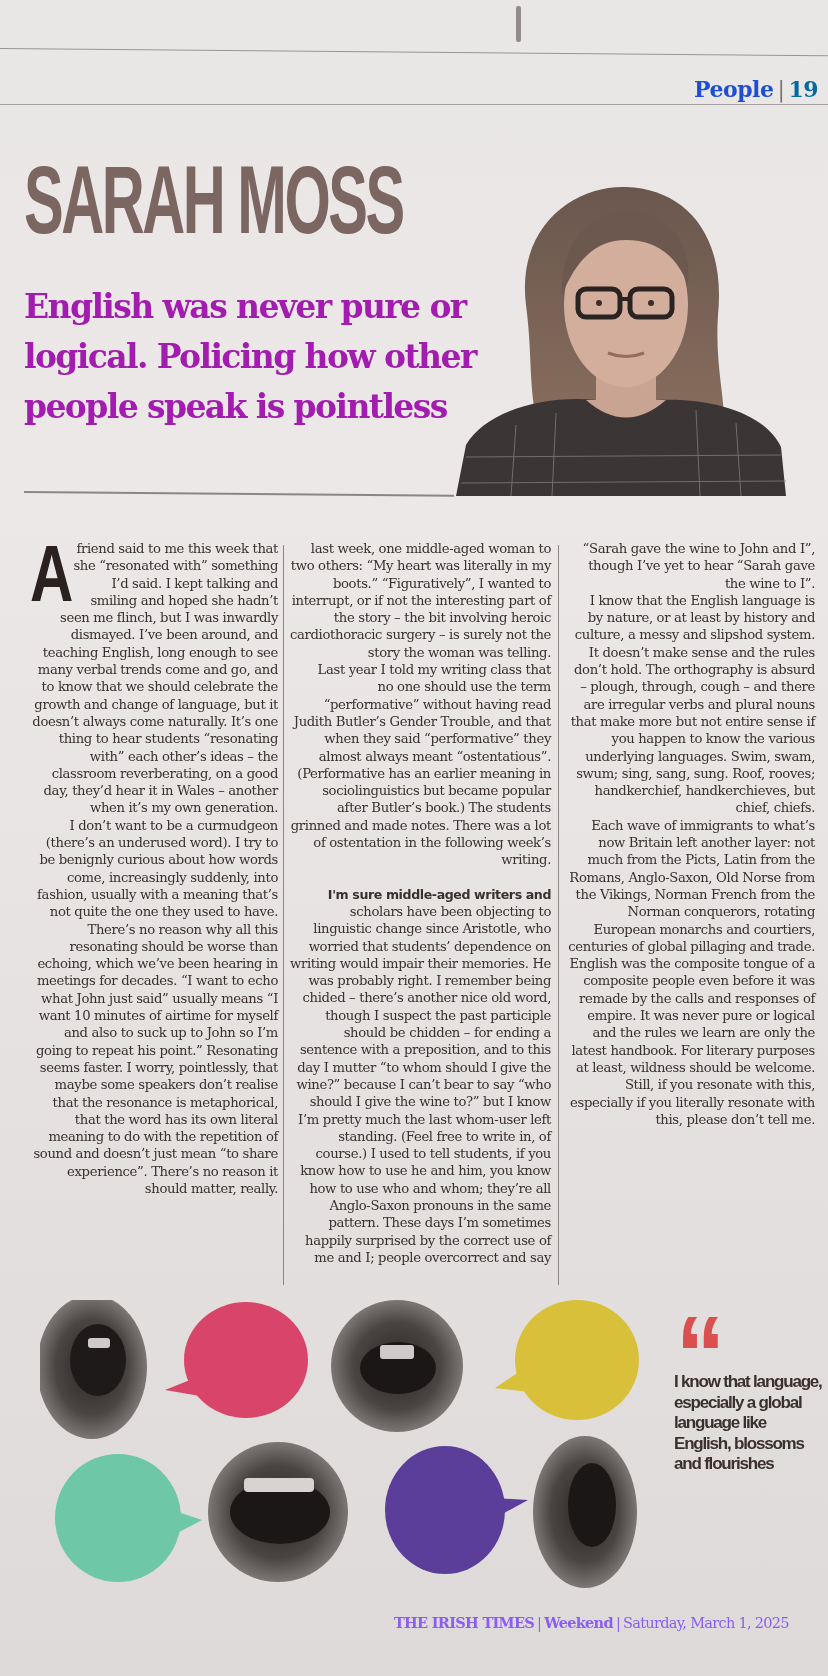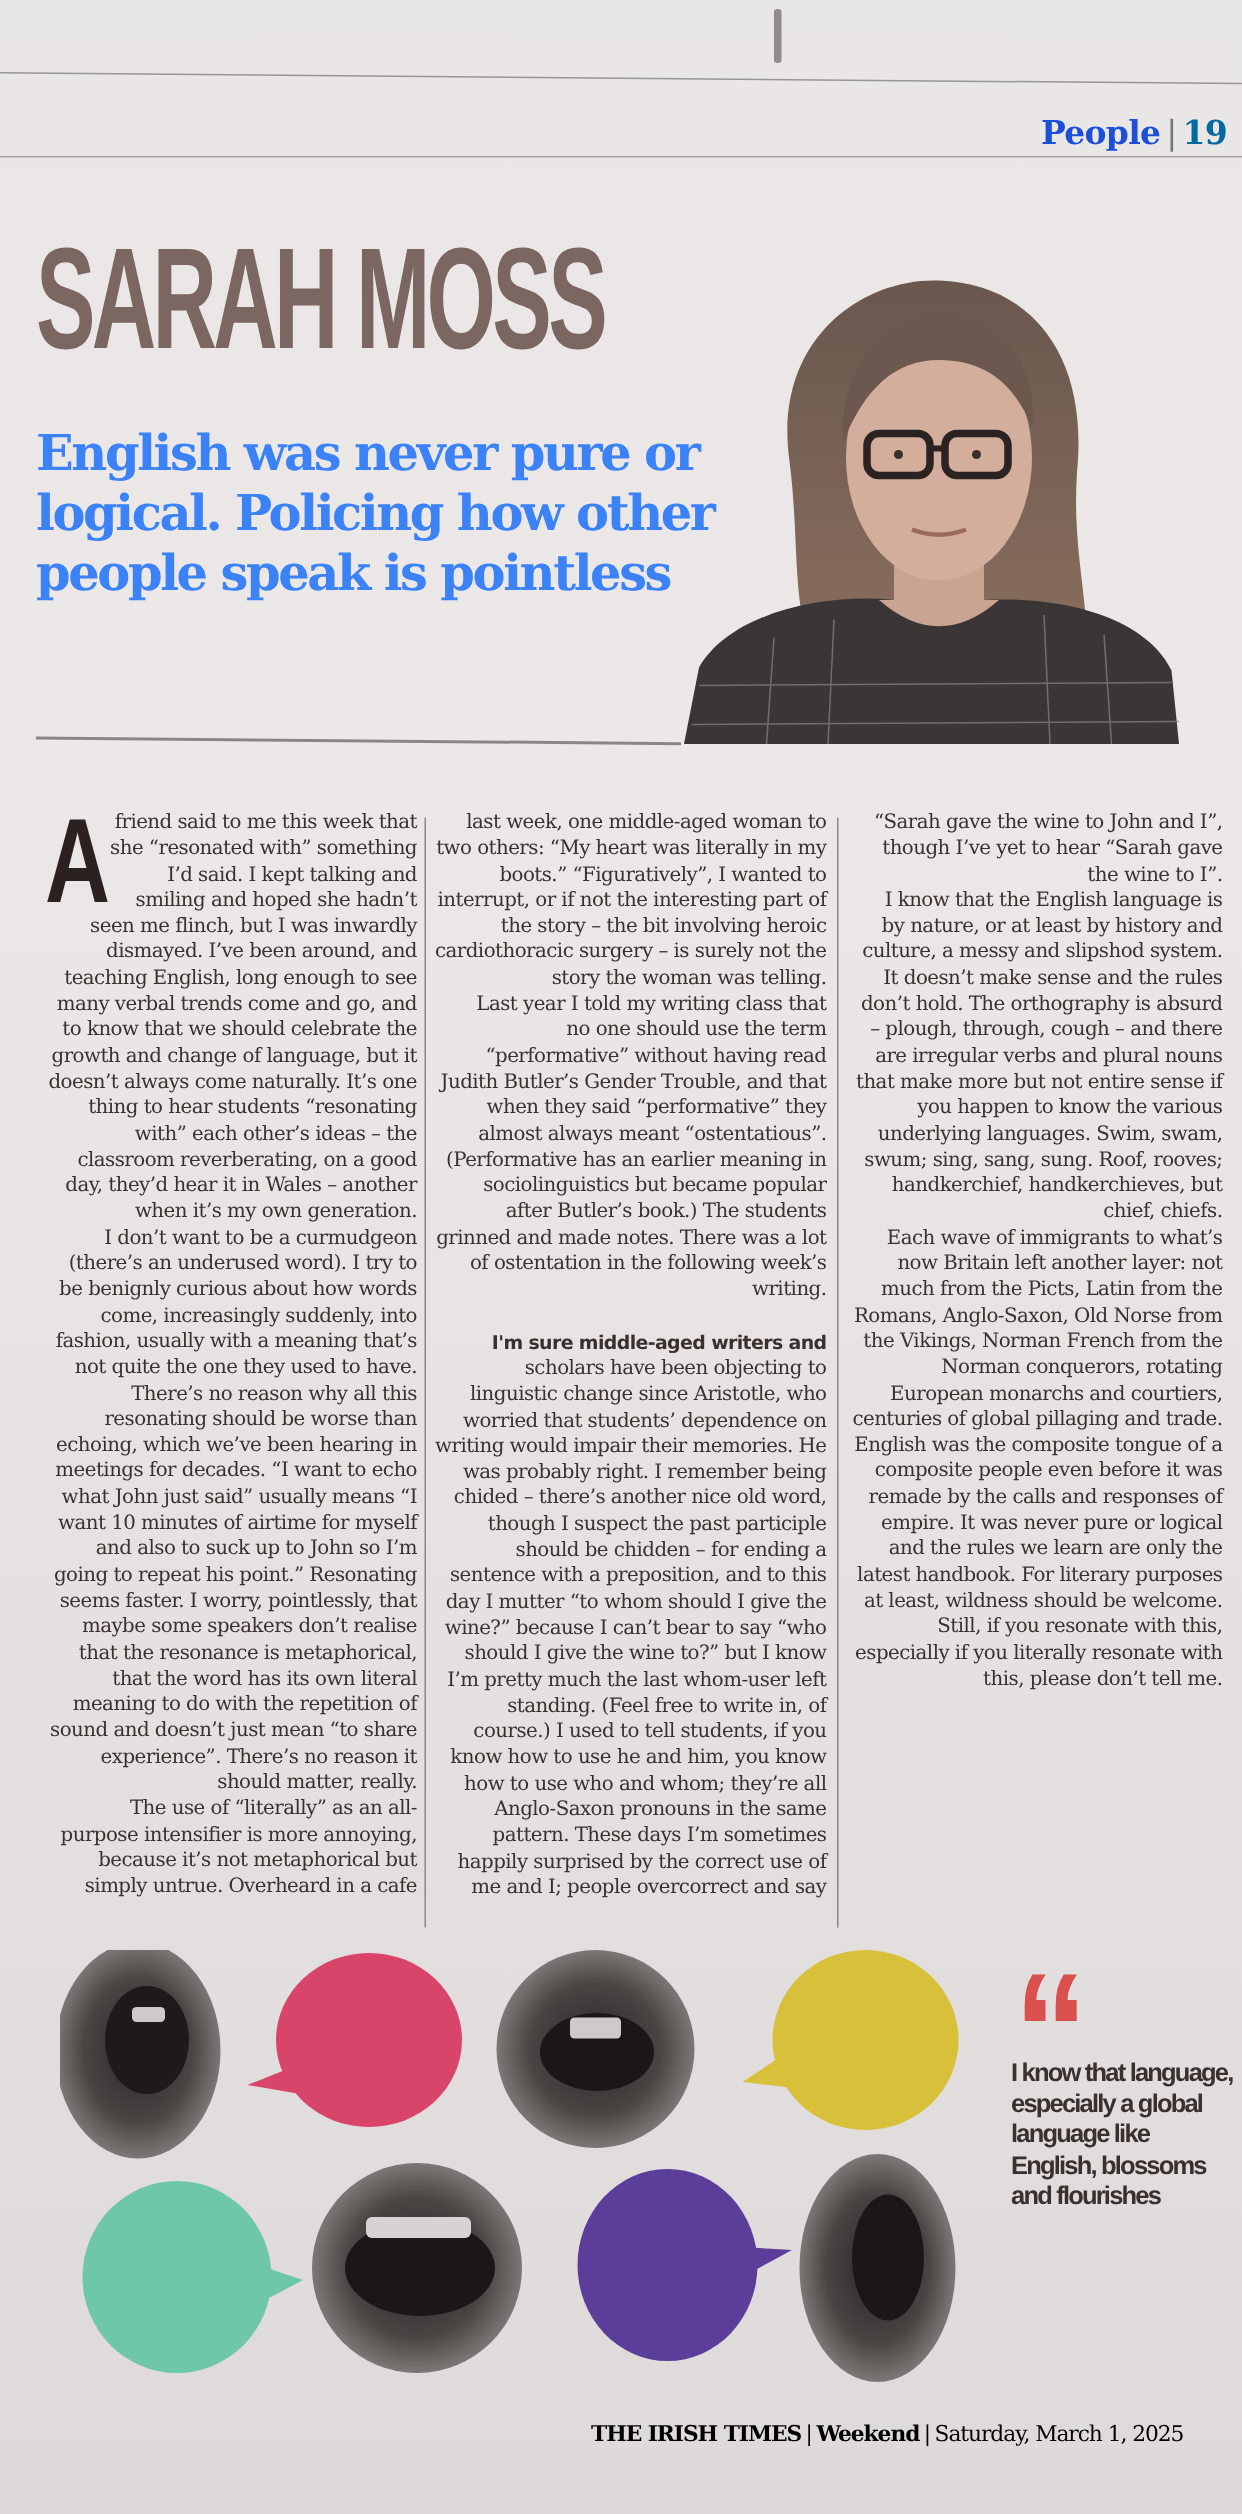--- a/index.html
+++ b/index.html
@@ -18,43 +18,43 @@
   .section .red { color:#1d4ed8; }
   .section .sep { color:#7b7372; font-weight:normal; margin:0 4px; }
   .section .num { color:#0369a1; }
   .byline {
     left:24px; top:152px; font-family:"Liberation Sans", sans-serif; font-weight:bold;
     font-size:96px; line-height:96px; color:#7b6661; letter-spacing:-4px;
     transform:scaleX(0.62); transform-origin:left top; white-space:nowrap;
   }
   .headline {
     left:24px; top:282px; width:480px;
-    font-family:"DejaVu Serif", serif; font-weight:bold; font-size:33px; line-height:40px;
-    color:#3b82f6; letter-spacing:-1.6px;
+    font-family:"DejaVu Serif", serif; font-weight:bold; font-size:33px; line-height:50px;
+    color:#a21caf; letter-spacing:-1.6px;
   }
   .headline-rule { left:24px; top:491px; width:430px; height:2px; background:#8b8584; transform:rotate(0.5deg); transform-origin:left; }
   .photo { left:456px; top:185px; width:330px; height:311px; overflow:hidden; }
   .col { top:540px; font-family:"DejaVu Serif", serif; font-size:13.2px; line-height:17.3px; color:#3a302d; letter-spacing:-0.35px; }
   .col p { margin:0; text-indent:14px;text-align:right; }
   .col p.noindent { text-indent:0; }
   .col1 { left:30px; width:248px; }
   .col2 { left:289px; width:262px; }
   .col3 { left:567px; width:248px; }
   .vrule { width:1px; background:#8c8685; }
   .drop { float:left; font-family:"Liberation Sans", sans-serif; font-weight:bold; font-size:80px; line-height:64px; height:62px; margin:2px 6px 0 0; color:#2b2220; transform:scaleX(0.75); transform-origin:left; width:34px; }
   .subhead { font-family:"DejaVu Sans", sans-serif; font-weight:bold; font-size:12.6px; letter-spacing:-0.4px; }
   .gap { height:17px; }
   .quote-mark { left:673px; top:1310px; font-family:"Liberation Sans", sans-serif; font-weight:bold; font-size:110px; line-height:90px; color:#d9504e; transform:scaleX(0.9); }
   .pullquote {
     left:674px; top:1372px; width:150px;
     font-family:Liberation Sans, sans-serif; font-weight:bold; font-size:17px; line-height:20.5px;
     color:#3a302d; letter-spacing:-1.2px;
   }
   .footer {
-    left:394px; top:1614px; font-family:"DejaVu Serif", serif; font-size:14.5px; color:#000000; letter-spacing:-0.7px; white-space:nowrap;
+    left:394px; top:1614px; font-family:"DejaVu Serif", serif; font-size:14.5px; color:#8b5cf6; letter-spacing:-0.7px; white-space:nowrap;
   }
   .footer b { font-weight:bold; }
   .footer .bar { margin:0 3px; }
 </style>
 </head>
 <body>
 
 <div class="abs mark"></div>
 <div class="abs rule-top"></div>
 <div class="abs rule-top2"></div>
@@ -101,21 +101,20 @@
       <line x1="10" y1="272" x2="325" y2="270"></line>
         <line x1="5" y1="298" x2="330" y2="296"></line>
     </g>
   </svg>
 </div>
 
 <div class="abs col col1">
   <span class="drop">A</span>
   <p class="noindent">friend said to me this week that she “resonated with” something I’d said. I kept talking and smiling and hoped she hadn’t seen me flinch, but I was inwardly dismayed. I’ve been around, and teaching English, long enough to see many verbal trends come and go, and to know that we should celebrate the growth and change of language, but it doesn’t always come naturally. It’s one thing to hear students “resonating with” each other’s ideas – the classroom reverberating, on a good day, they’d hear it in Wales – another when it’s my own generation.</p>
   <p>I don’t want to be a curmudgeon (there’s an underused word). I try to be benignly curious about how words come, increasingly suddenly, into fashion, usually with a meaning that’s not quite the one they used to have. There’s no reason why all this resonating should be worse than echoing, which we’ve been hearing in meetings for decades. “I want to echo what John just said” usually means “I want 10 minutes of airtime for myself and also to suck up to John so I’m going to repeat his point.” Resonating seems faster. I worry, pointlessly, that maybe some speakers don’t realise that the resonance is metaphorical, that the word has its own literal meaning to do with the repetition of sound and doesn’t just mean “to share experience”. There’s no reason it should matter, really.</p>
-  <p>The use of “literally” as an all-purpose intensifier is more annoying, because it’s not metaphorical but simply untrue. Overheard in a cafe</p>
 </div>
 <div class="abs vrule" style="left:283px; top:545px; height:740px;"></div>
 
 <div class="abs col col2">
   <p class="noindent">last week, one middle-aged woman to two others: “My heart was literally in my boots.” “Figuratively”, I wanted to interrupt, or if not the interesting part of the story – the bit involving heroic cardiothoracic surgery – is surely not the story the woman was telling.</p>
   <p>Last year I told my writing class that no one should use the term “performative” without having read Judith Butler’s Gender Trouble, and that when they said “performative” they almost always meant “ostentatious”. (Performative has an earlier meaning in sociolinguistics but became popular after Butler’s book.) The students grinned and made notes. There was a lot of ostentation in the following week’s writing.</p>
   <div class="gap"></div>
   <p class="noindent"><span class="subhead">I'm sure middle-aged writers and</span> <span>scholars have been objecting to linguistic change since Aristotle, who worried that students’ dependence on writing would impair their memories. He was probably right. I remember being chided – there’s another nice old word, though I suspect the past participle should be chidden – for ending a sentence with a preposition, and to this day I mutter “to whom should I give the wine?” because I can’t bear to say “who should I give the wine to?” but I know I’m pretty much the last whom-user left standing. (Feel free to write in, of course.) I used to tell students, if you know how to use he and him, you know how to use who and whom; they’re all Anglo-Saxon pronouns in the same pattern. These days I’m sometimes happily surprised by the correct use of me and I; people overcorrect and say</span></p>
 </div>
 <div class="abs vrule" style="left:558px; top:545px; height:740px;"></div>

